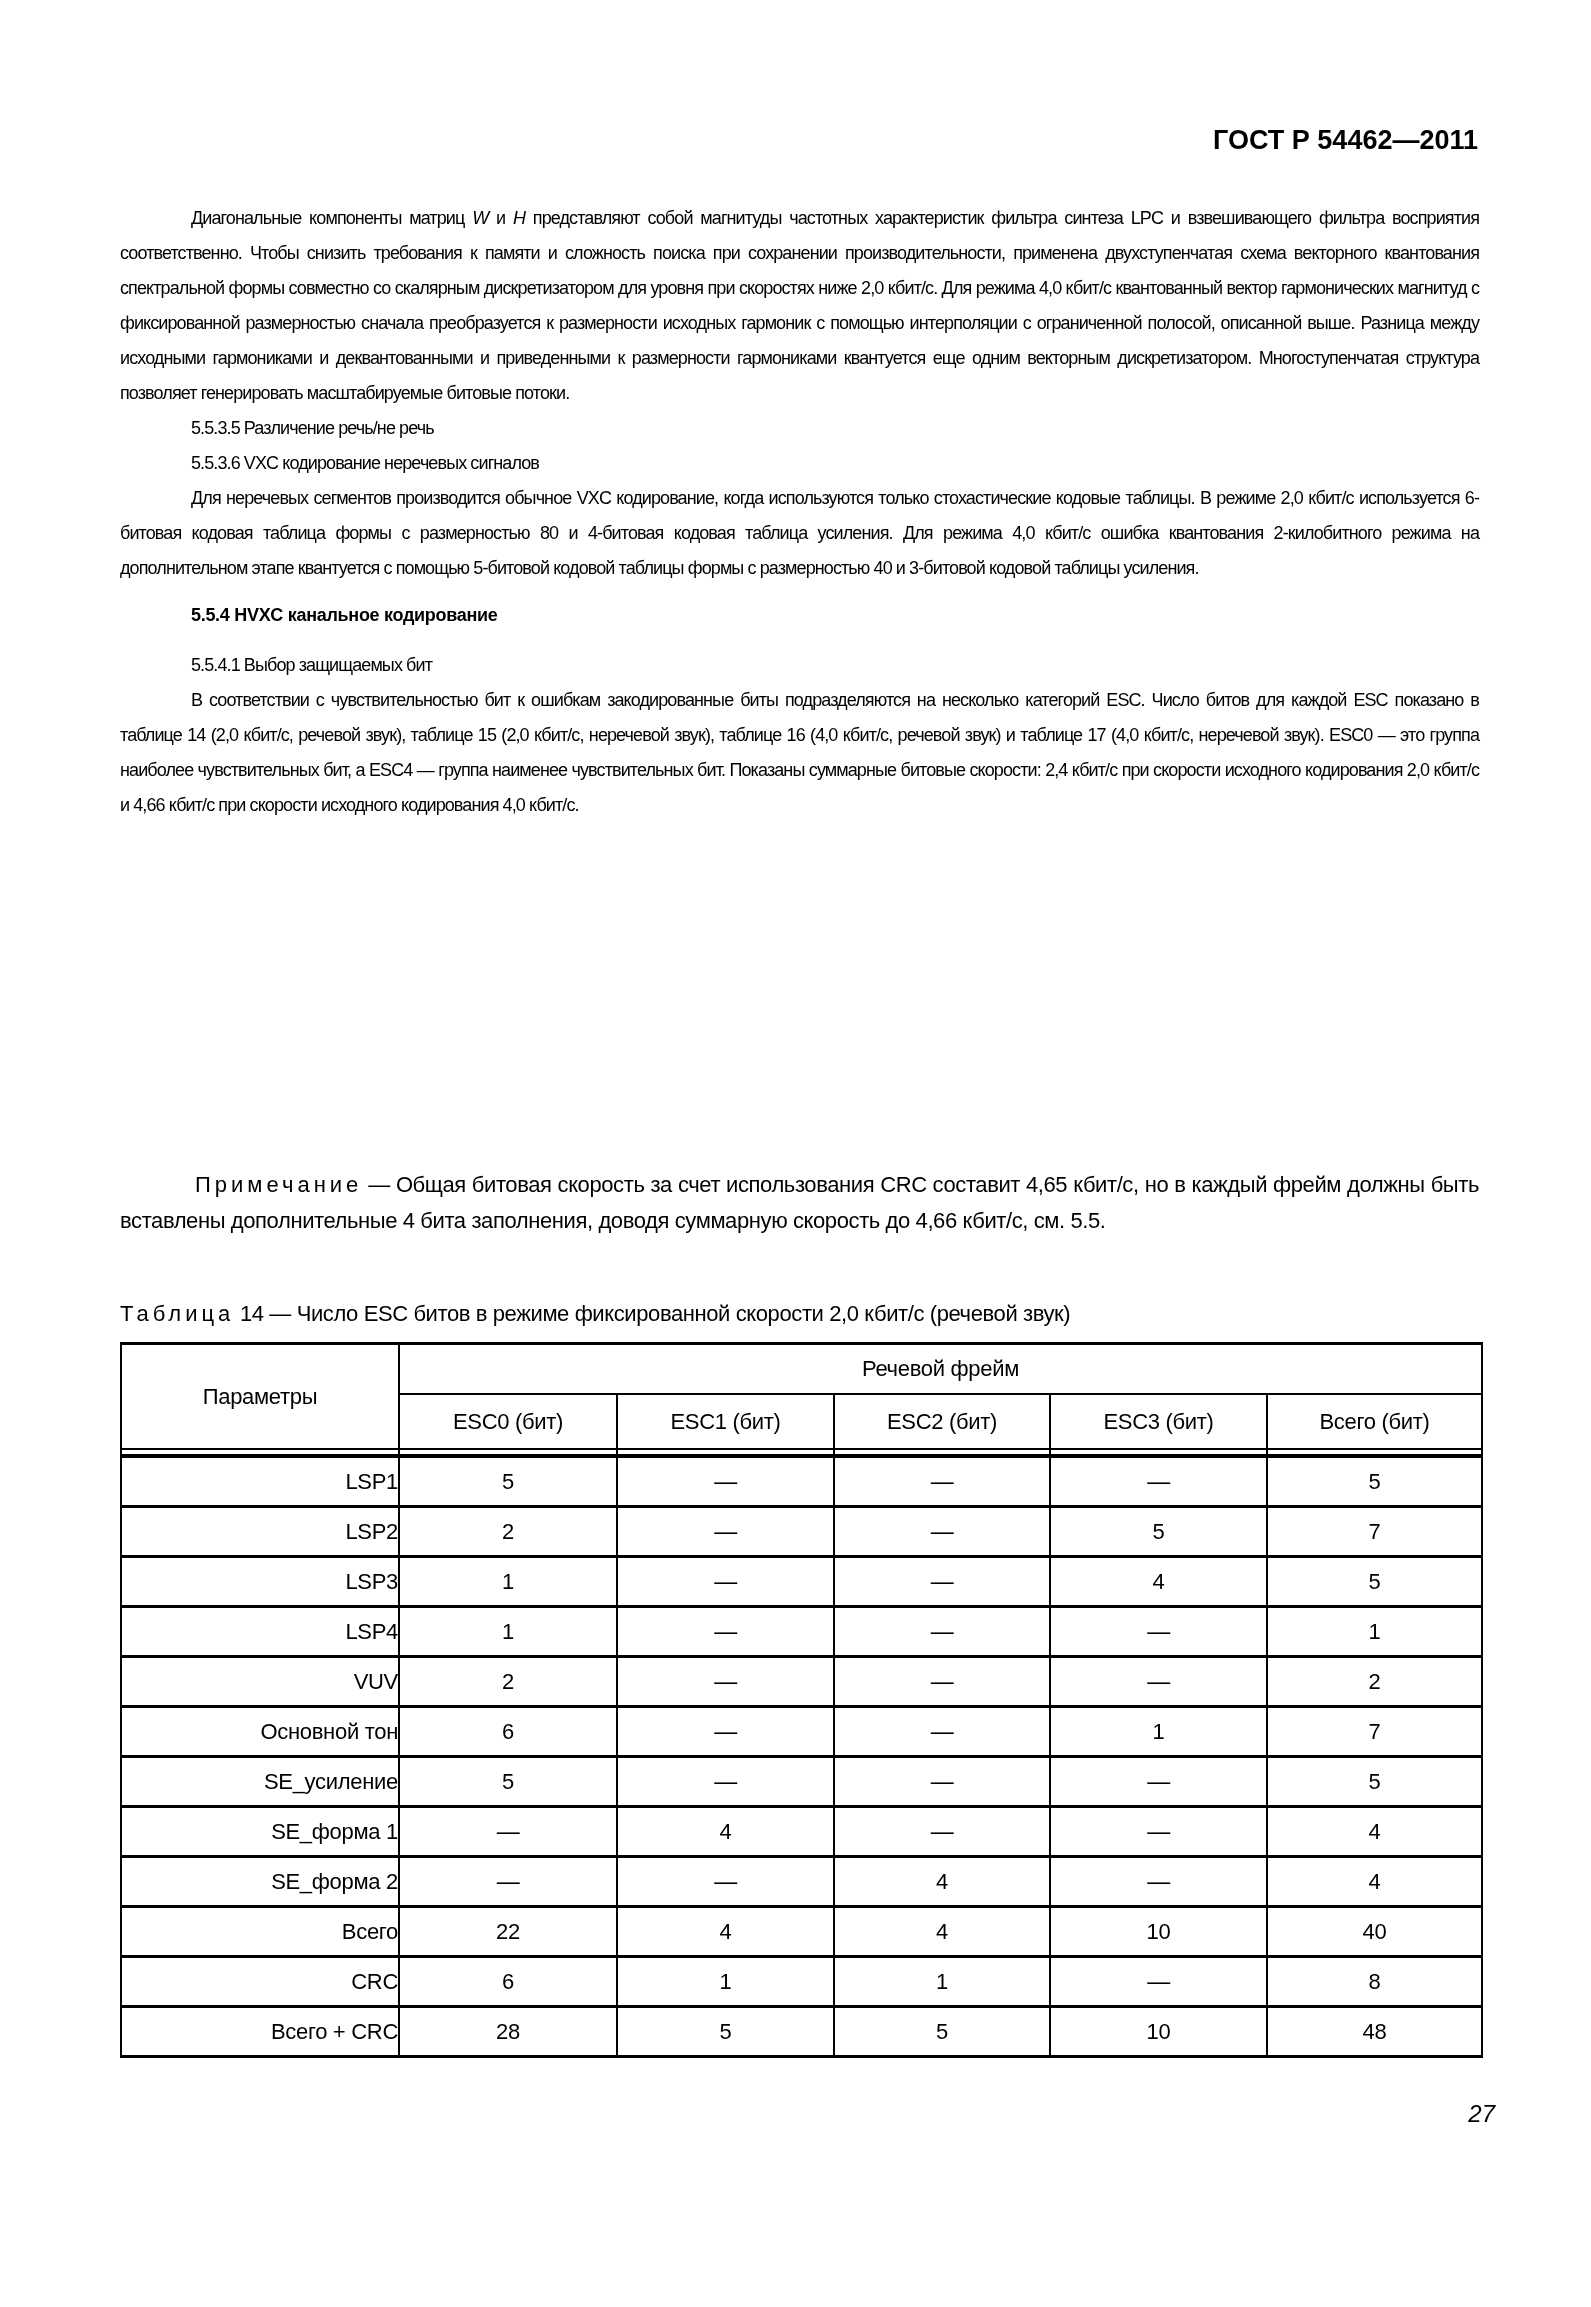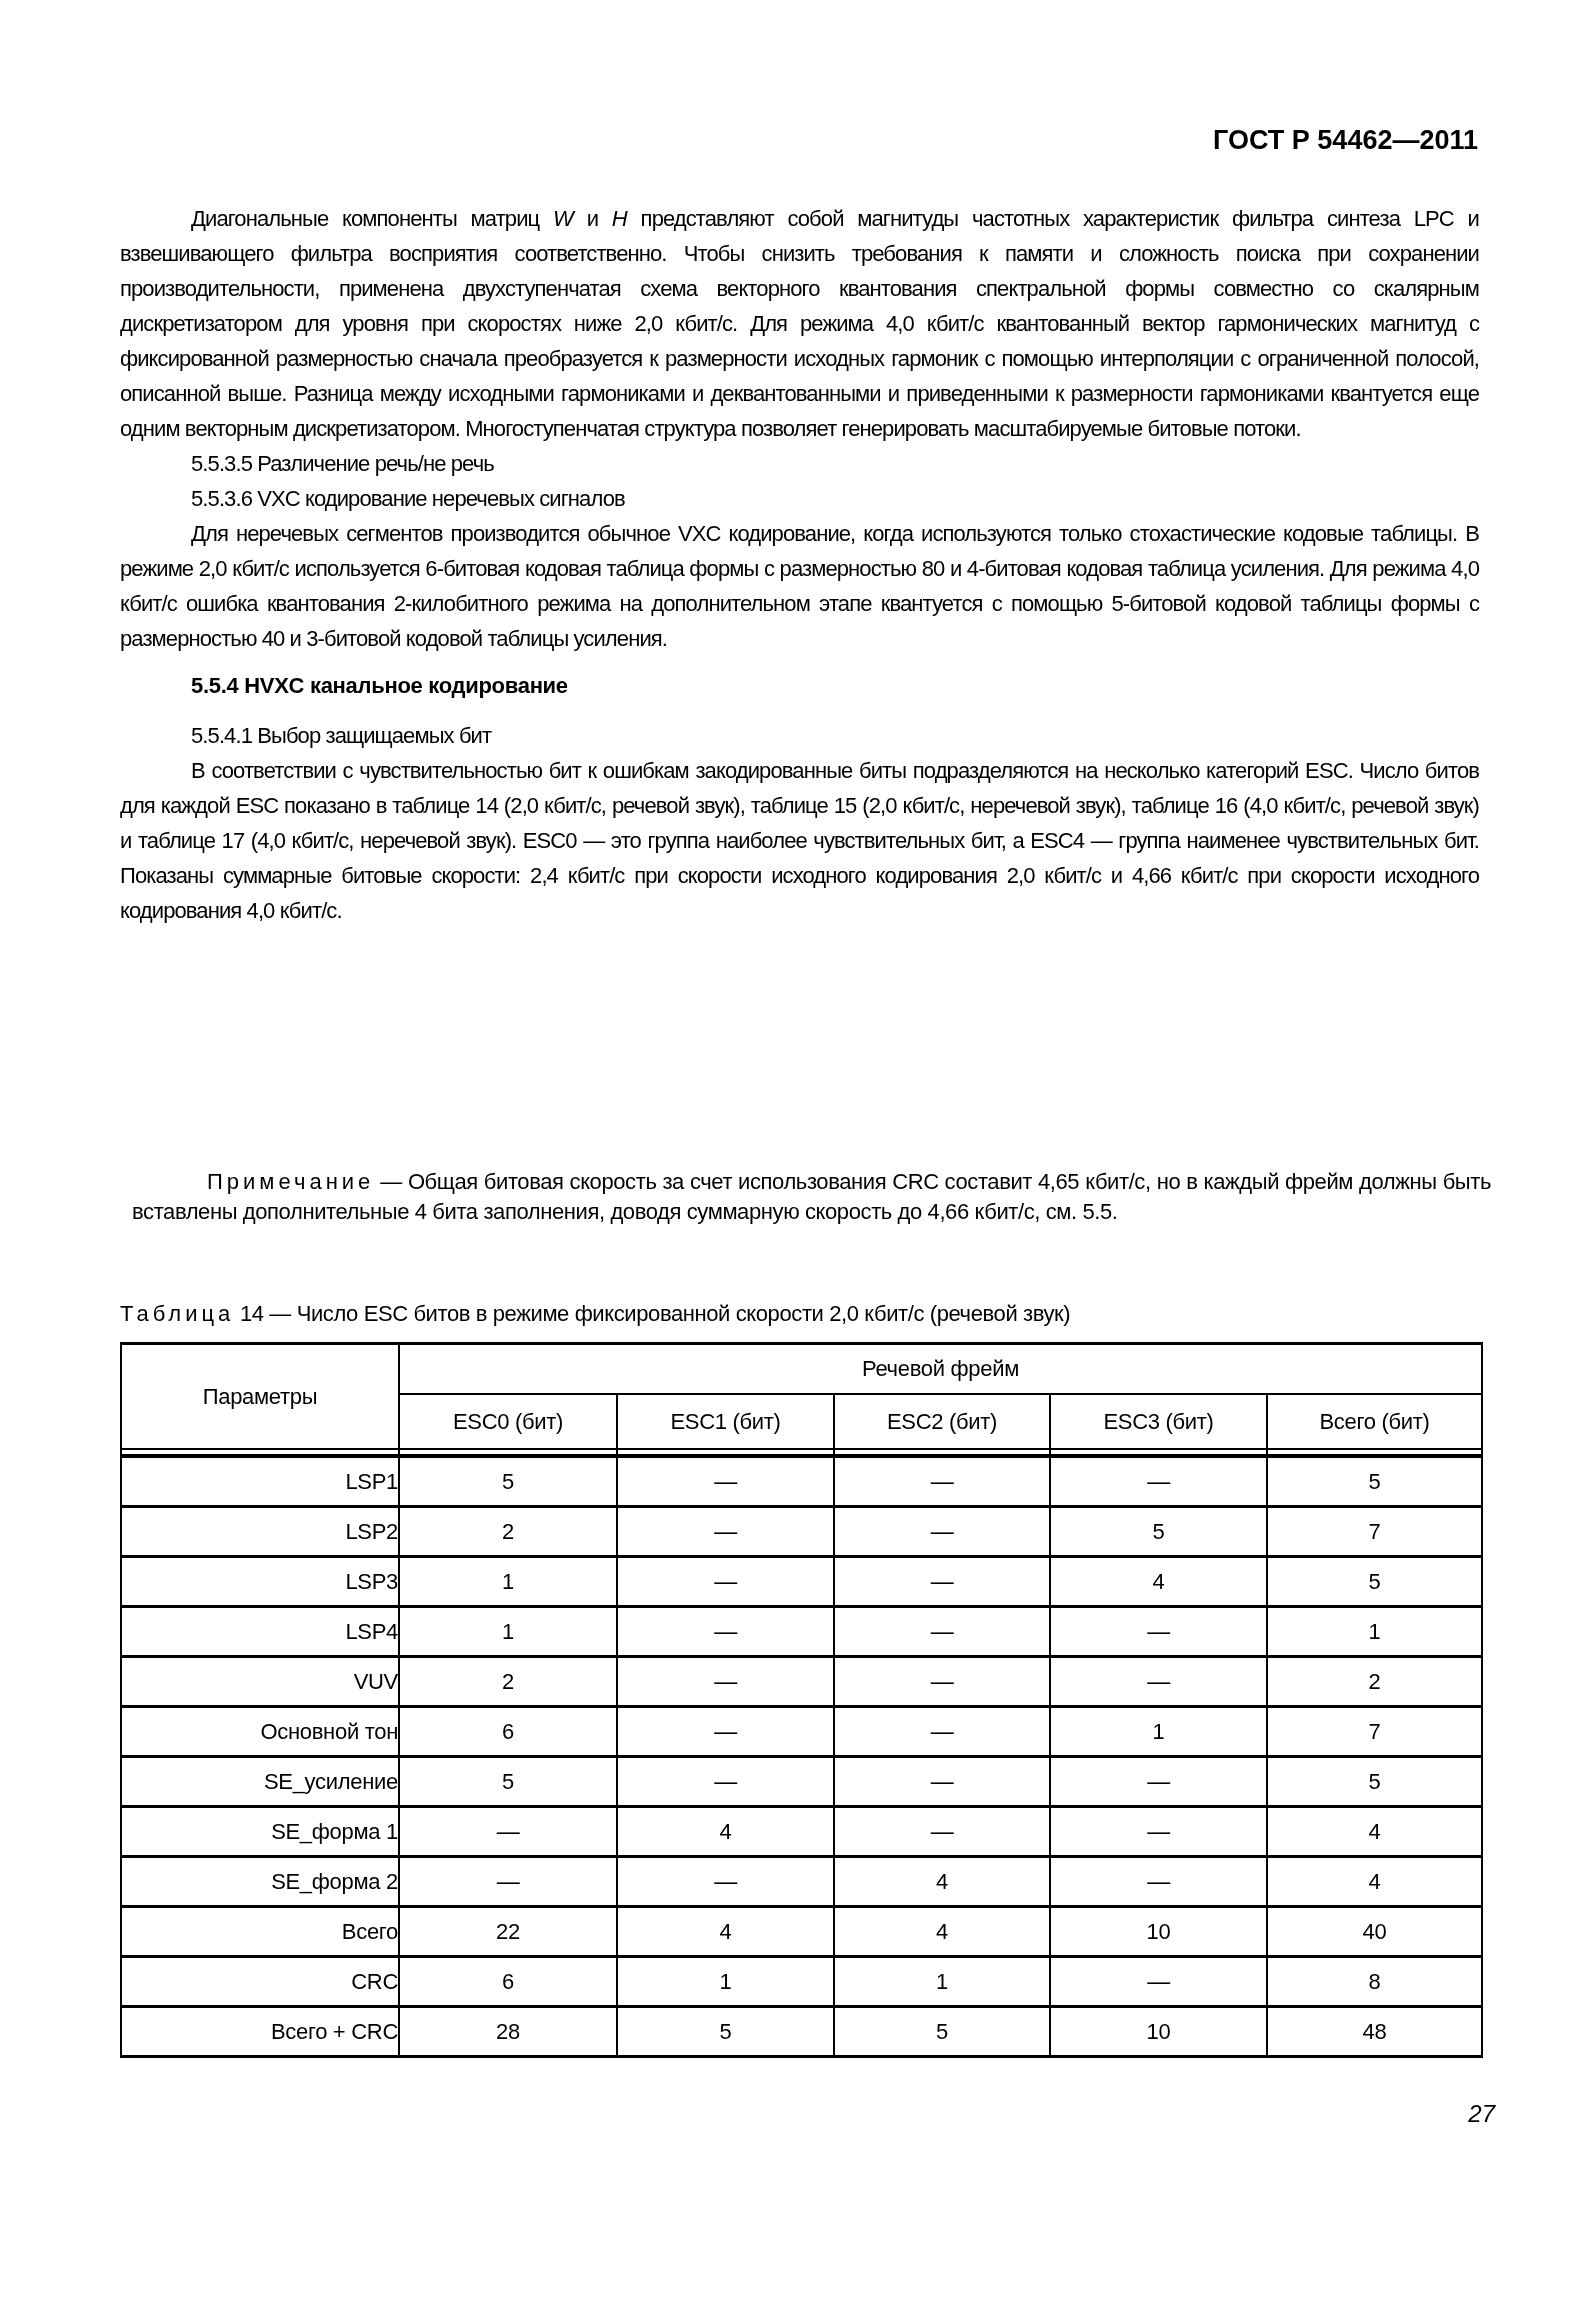--- a/index.html
+++ b/index.html
@@ -6,29 +6,29 @@
   body {
     width: 1591px; height: 2307px; position: relative; overflow: hidden;
     font-family: "Liberation Sans", sans-serif; color: #000;
   }
   .header-code {
     position: absolute; top: 125px; right: 113px;
     font-size: 27px; font-weight: bold; letter-spacing: 0px;
   }
   .body-text {
     position: absolute; left: 120px; width: 1359px; top: 201px;
-    font-size: 22px; line-height: 35px;
+    font-size: 18px; line-height: 35px;
     text-align: justify; letter-spacing: -0.9px;
   }
   .body-text p { margin: 0; text-indent: 71px; }
   .body-text p.heading-bold { font-weight: bold; margin-top: 12px; margin-bottom: 15px; letter-spacing: -0.3px; }
   .body-text em { font-style: italic; }
   .note {
-    position: absolute; left: 132px; width: 1359px; top: 1167px;
-    font-size: 22px; line-height: 30px; text-align: justify; letter-spacing: -0.4px;
+    position: absolute; left: 120px; width: 1359px; top: 1167px;
+    font-size: 22px; line-height: 36px; text-align: justify; letter-spacing: -0.4px;
   }
   .note p { margin: 0; text-indent: 75px; }
   .spaced { letter-spacing: 4px; }
   .table-caption {
     position: absolute; left: 120px; top: 1301px;
     font-size: 22px; letter-spacing: -0.4px;
   }
   table.data {
     position: absolute; left: 120px; top: 1342px;
     width: 1360px; border-collapse: collapse; table-layout: fixed;

